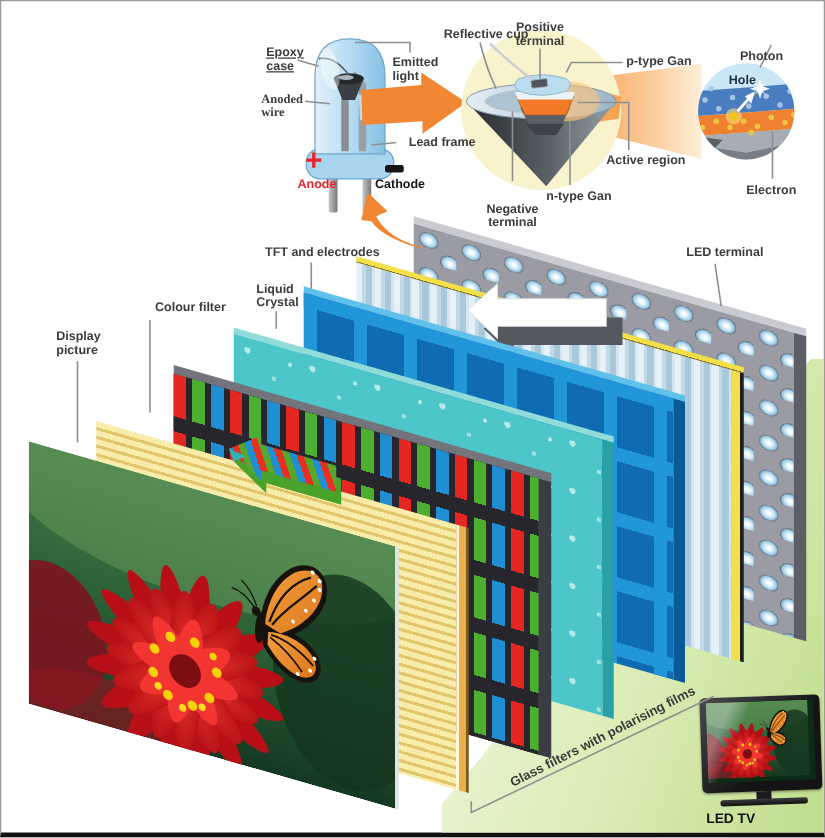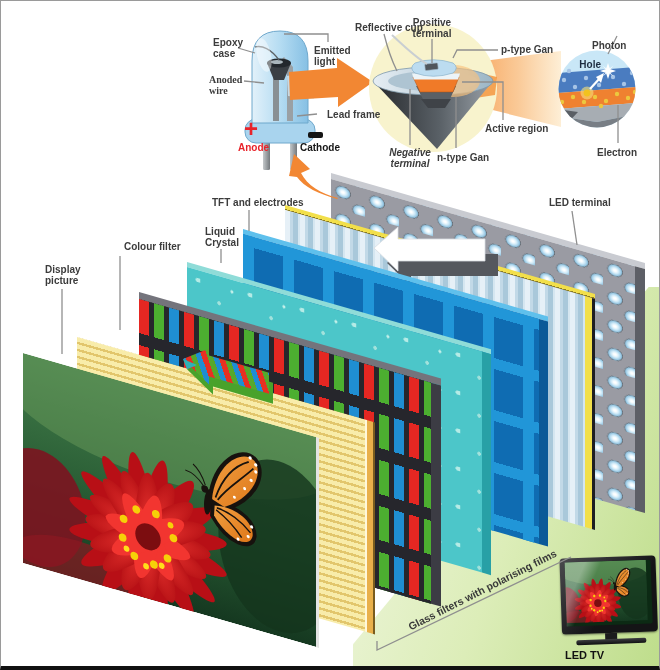--- a/index.html
+++ b/index.html
@@ -365,38 +365,38 @@
     <div class="screen">
       <svg width="86" height="64" viewBox="15 10 270 190" preserveAspectRatio="none">
           <use href="#flowerpic"></use>
         </svg>
     </div>
     <div class="gloss"></div>
     <div class="neck"></div>
     <div class="base"></div>
   </div>
 
-  <div class="lbl" style="left:212px;top:36px;width:40px;">Epoxy case</div>
+  <div class="lbl" style="left:212px;top:36px;width:40px;text-decoration:underline;">Epoxy case</div>
   <div class="lbl" style="left:208px;top:73px;width:46px;font-family:Liberation Serif, serif;">Anoded wire</div>
   <div class="lbl" style="left:313px;top:44px;width:44px;">Emitted light</div>
-  <div class="lbl" style="left:326px;top:108px;width:70px;">Lead frame</div>
+  <div class="lbl" style="left:307px;top:108px;width:70px;padding-left:19px;">Lead frame</div>
   <div class="plus" style="left:243px;top:116px;">+</div>
   <div class="lbl red" style="left:237px;top:141px;width:40px;">Anode</div>
   <div class="minusbar" style="left:307px;top:131px;"></div>
   <div class="lbl" style="left:299px;top:141px;width:50px;color:#151515;">Cathode</div>
 
   <div class="lbl" style="left:354px;top:21px;width:80px;">Reflective cup</div>
   <div class="lbl center" style="left:407px;top:16px;width:48px;">Positive terminal</div>
   <div class="lbl" style="left:500px;top:43px;width:60px;">p-type Gan</div>
   <div class="lbl" style="left:484px;top:122px;width:70px;">Active region</div>
-  <div class="lbl center" style="left:385px;top:146px;width:48px;font-style:italic;">Negative terminal</div>
+  <div class="lbl center" style="left:385px;top:161px;width:48px;">Negative terminal</div>
   <div class="lbl" style="left:436px;top:151px;width:62px;">n-type Gan</div>
 
   <div class="lbl" style="left:591px;top:23px;width:44px;margin-top:16px;">Photon</div>
-  <div class="lbl" style="left:570px;top:58px;width:30px;color:#1d2c40;z-index:96;text-align:right;">Hole</div>
+  <div class="lbl" style="left:582px;top:58px;width:30px;color:#1d2c40;z-index:96;">Hole</div>
   <div class="lbl" style="left:596px;top:146px;width:50px;">Electron</div>
 
   <div class="lbl" style="left:44px;top:263px;width:44px;">Display picture</div>
   <div class="lbl" style="left:100px;top:240px;width:70px;margin-left:23px;">Colour filter</div>
   <div class="lbl" style="left:204px;top:225px;width:46px;">Liquid Crystal</div>
   <div class="lbl" style="left:211px;top:196px;width:110px;">TFT and electrodes</div>
   <div class="lbl" style="left:548px;top:196px;width:90px;">LED terminal</div>
 
   <div id="caption-glass">Glass filters with polarising films</div>
   <div class="lbl" style="left:564px;top:648px;width:55px;font-size:11px;color:#111;">LED TV</div>

